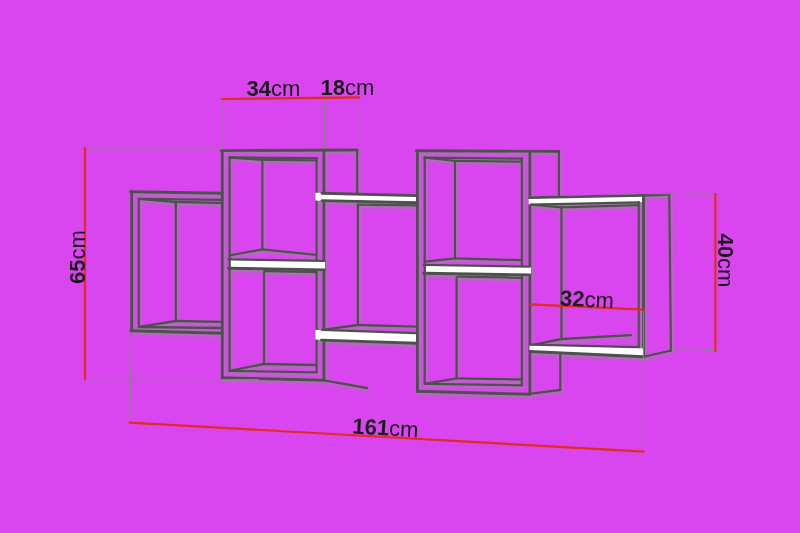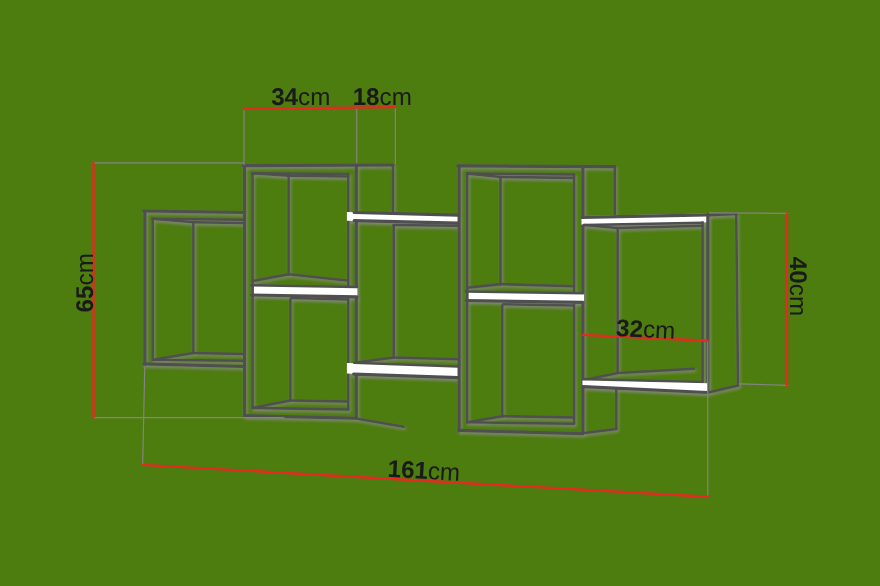--- a/index.html
+++ b/index.html
@@ -1,16 +1,16 @@
 <!DOCTYPE html>
 <html><head>
 <meta charset="utf-8">
 <style>
   html,body{margin:0;padding:0;background:#ffffff;}
-  #page{width:800px;height:533px;background:#4d7c0f;overflow:hidden;}
+  #page{width:800px;height:533px;background:#d946ef;overflow:hidden;}
   svg{filter:blur(0.45px);}
 </style>
 </head>
 <body>
 
 <div id="page">
 <svg width="800" height="533" viewBox="0 0 800 533">
 <defs>
 <filter id="soft" x="-5%" y="-5%" width="110%" height="110%">
   <feDropShadow dx="1.2" dy="1.9" stdDeviation="1.5" flood-color="#8e8e8e" flood-opacity="0.8"></feDropShadow>

